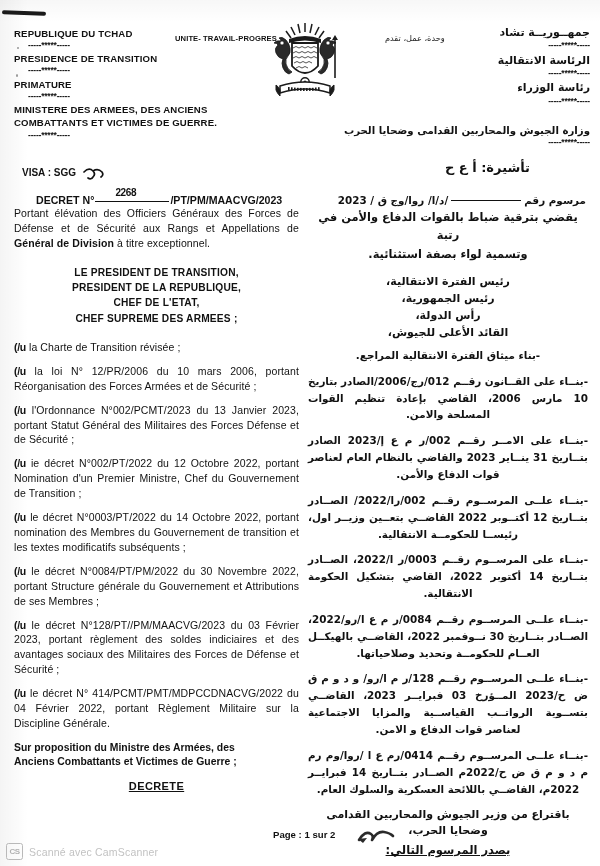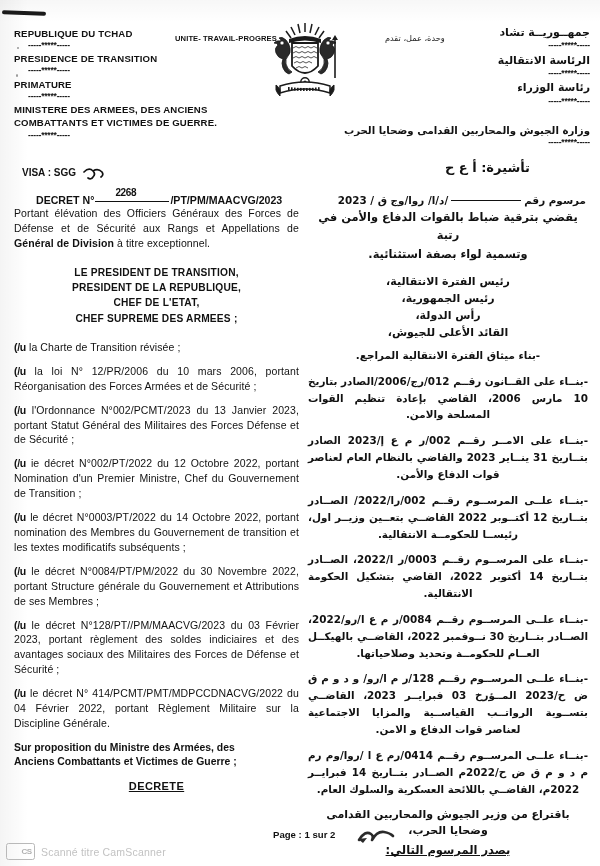--- a/index.html
+++ b/index.html
@@ -335,21 +335,20 @@
     height: 15px;
     border: 1.3px solid #b9b9b9;
     border-radius: 2.5px;
     color: #b0b0b0;
     font-size: 8px;
     font-weight: bold;
     display: flex;
     align-items: center;
     justify-content: center;
     letter-spacing: -0.5px;
-    padding-left: 12px;
   }
   .cs-text {
     color: #c2c2c2;
     font-size: 10.5px;
     letter-spacing: 0.2px;
   }
 </style>
 </head>
 <body>
 
@@ -530,17 +529,17 @@
 
   <div class="sig-mark">
     <svg viewBox="0 0 40 22" width="40" height="22" aria-hidden="true">
       <path d="M3 16 q6 -10 12 -6 q3 2 1 6 q5 -9 12 -8 q6 1 9 4" fill="none" stroke="#2a2a2a" stroke-width="2.6" stroke-linecap="round" stroke-linejoin="round"></path>
       <path d="M2 15 l5 4 l4 -5 z" fill="#2a2a2a"></path>
     </svg>
   </div>
 
   <div class="watermark">
     <div class="cs-box">CS</div>
-    <div class="cs-text">Scanné titre CamScanner</div>
+    <div class="cs-text">Scanné avec CamScanner</div>
   </div>
 
   <div class="scan-tint"></div>
 </div>
 
 </body></html>

